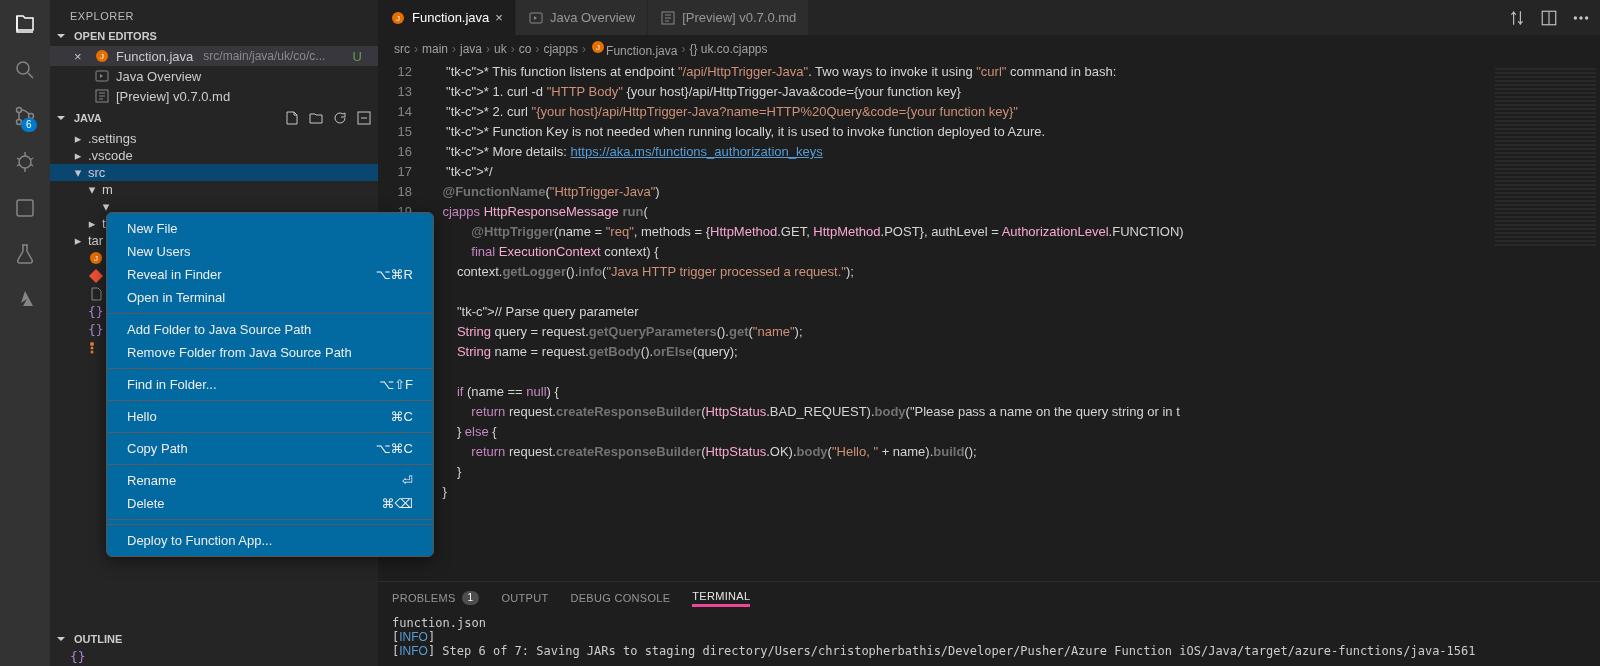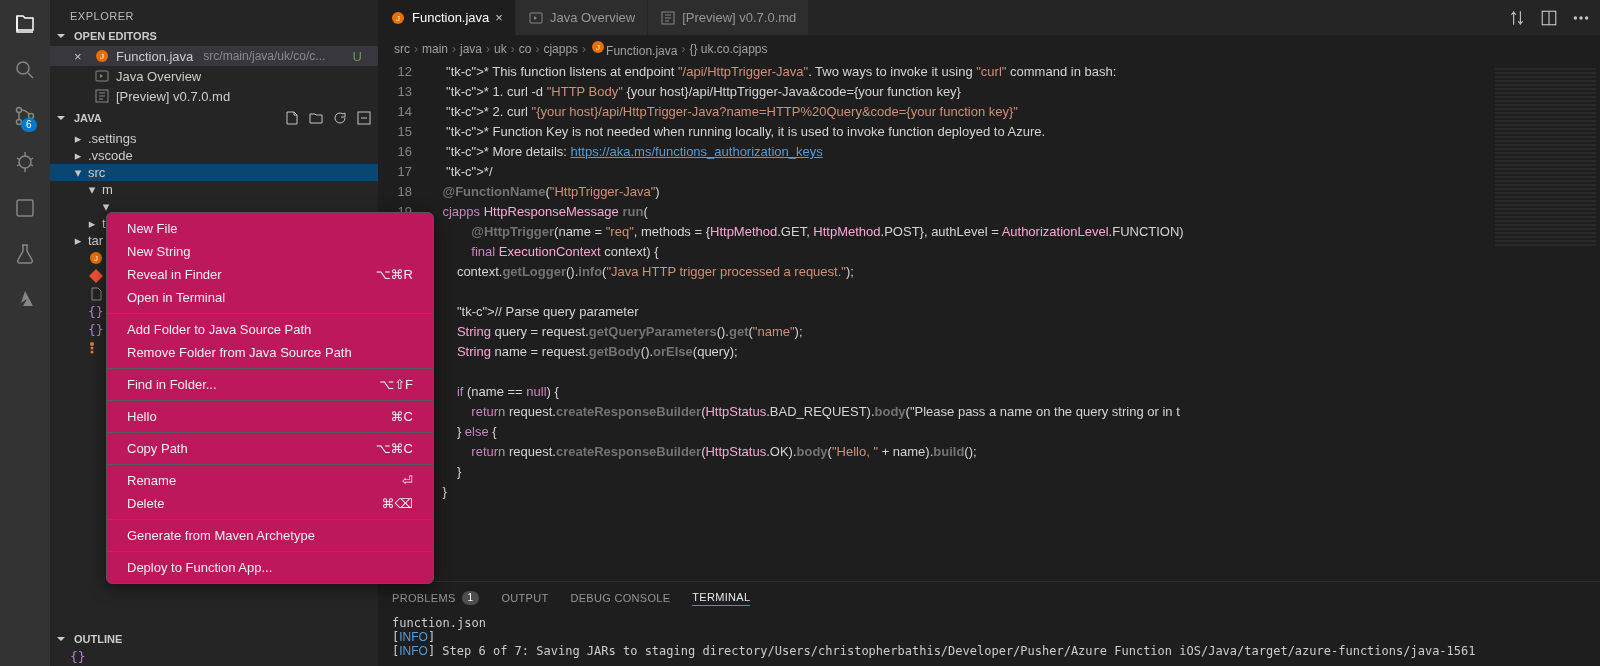--- a/index.html
+++ b/index.html
@@ -37,27 +37,27 @@
 .breadcrumbs { display: flex; align-items: center; padding: 4px 16px; font-size: 12px; color: #a0a0a0; gap: 4px; }
 .breadcrumbs .sep { color: #666; }
 .editor { flex: 1; display: flex; font-family: Menlo, Monaco, "Courier New", monospace; font-size: 13px; line-height: 20px; position: relative; overflow: hidden; }
 .gutter { width: 50px; text-align: right; color: #858585; padding-right: 16px; user-select: none; }
 .code { flex: 1; white-space: pre; color: #d4d4d4; overflow: hidden; }
 .minimap { width: 110px; background: #1e1e1e; border-left: 1px solid #1e1e1e; opacity: 0.4; }
 .minimap-block { margin: 6px 4px; height: 180px; background: repeating-linear-gradient(#3a3a3a, #3a3a3a 2px, transparent 2px, transparent 4px); } .tk-k { color: #c586c0; } .tk-t { color: #f9a8d4; } .tk-s { color: #ce9178; } .tk-f { color: #737373; font-weight: bold; } .tk-l { color: #569cd6; text-decoration: underline; }
 .panel { height: 85px; border-top: 1px solid #2d2d2d; display: flex; flex-direction: column; }
 .panel-tabs { display: flex; align-items: center; padding: 0 14px; height: 32px; gap: 22px; font-size: 11px; color: #969696; }
 .panel-tab { cursor: pointer; letter-spacing: 0.3px; display: flex; align-items: center; gap: 6px; }
-.panel-tab.active { color: #e7e7e7; border-bottom: 1px solid #ec4899; padding-bottom: 2px; }
+.panel-tab.active { color: #e7e7e7; border-bottom: 3px solid #ec4899; padding-bottom: 2px; }
 .count-badge { background: #4d4d4d; color: #ffffff; border-radius: 10px; font-size: 10px; padding: 0 6px; line-height: 14px; }
 .panel-right { margin-left: auto; display: flex; align-items: center; gap: 14px; color: #c5c5c5; }
 .panel-right select { background: #3c3c3c; color: #cccccc; border: none; padding: 2px 8px; font-size: 12px; }
 .panel-body { flex: 1; padding: 2px 14px; font-family: Menlo, Monaco, monospace; font-size: 12px; color: #cccccc; white-space: pre; overflow: hidden; }
 .t-info { color: #569cd6; }
-.context-menu { position: absolute; left: 106px; top: 212px; width: 328px; background: #be185d; border: 1px solid #555; border-radius: 6px; box-shadow: 0 4px 16px rgba(0,0,0,0.5); z-index: 100; padding: 4px 0; }
+.context-menu { position: absolute; left: 106px; top: 212px; width: 328px; background: #0369a1; border: 1px solid #555; border-radius: 6px; box-shadow: 0 4px 16px rgba(0,0,0,0.5); z-index: 100; padding: 4px 0; }
 .menu-item { display: flex; padding: 4px 20px; color: #eeeeee; cursor: pointer; font-size: 13px; }
 .menu-sep { height: 1px; background: #5a5a5a; margin: 4px 0; }
 .menu-item .shortcut { margin-left: auto; color: #eeeeee; }
 .outline-item { display: flex; align-items: center; padding: 2px 20px; gap: 6px; }
 .brace-icon { color: #b180d7; font-family: monospace; }
 </style>
 </head>
 <body>
 
 <div class="activity-bar">
@@ -364,21 +364,21 @@
 </div>
   </div>
 </div>
 
 <div class="context-menu" id="context-menu">
     <div class="menu-item">
       <span>New File</span>
 
     </div>
     <div class="menu-item">
-      <span>New String</span>
+      <span>New Users</span>
 
     </div>
     <div class="menu-item">
       <span>Reveal in Finder</span>
       <span class="shortcut">⌥⌘R</span>
     </div>
     <div class="menu-item">
       <span>Open in Terminal</span>
 
     </div>
@@ -409,22 +409,18 @@
     <div class="menu-sep"></div>
     <div class="menu-item">
       <span>Rename</span>
       <span class="shortcut">⏎</span>
     </div>
     <div class="menu-item">
       <span>Delete</span>
       <span class="shortcut">⌘⌫</span>
     </div>
     <div class="menu-sep"></div>
-    <div class="menu-item">
-      <span>Generate from Maven Archetype</span>
-
-    </div>
     <div class="menu-sep"></div>
     <div class="menu-item">
       <span>Deploy to Function App...</span>
 
     </div>
   </div>
 
 </body></html>

